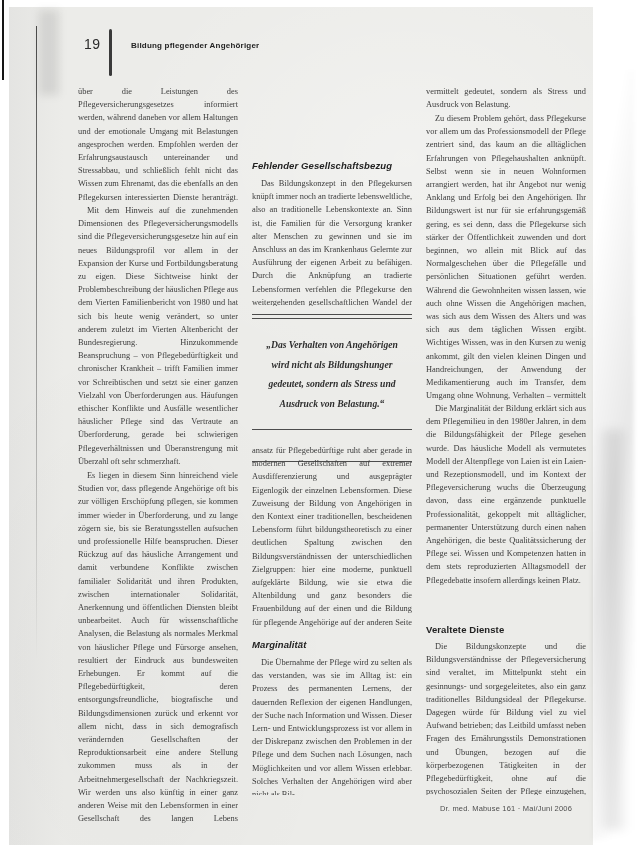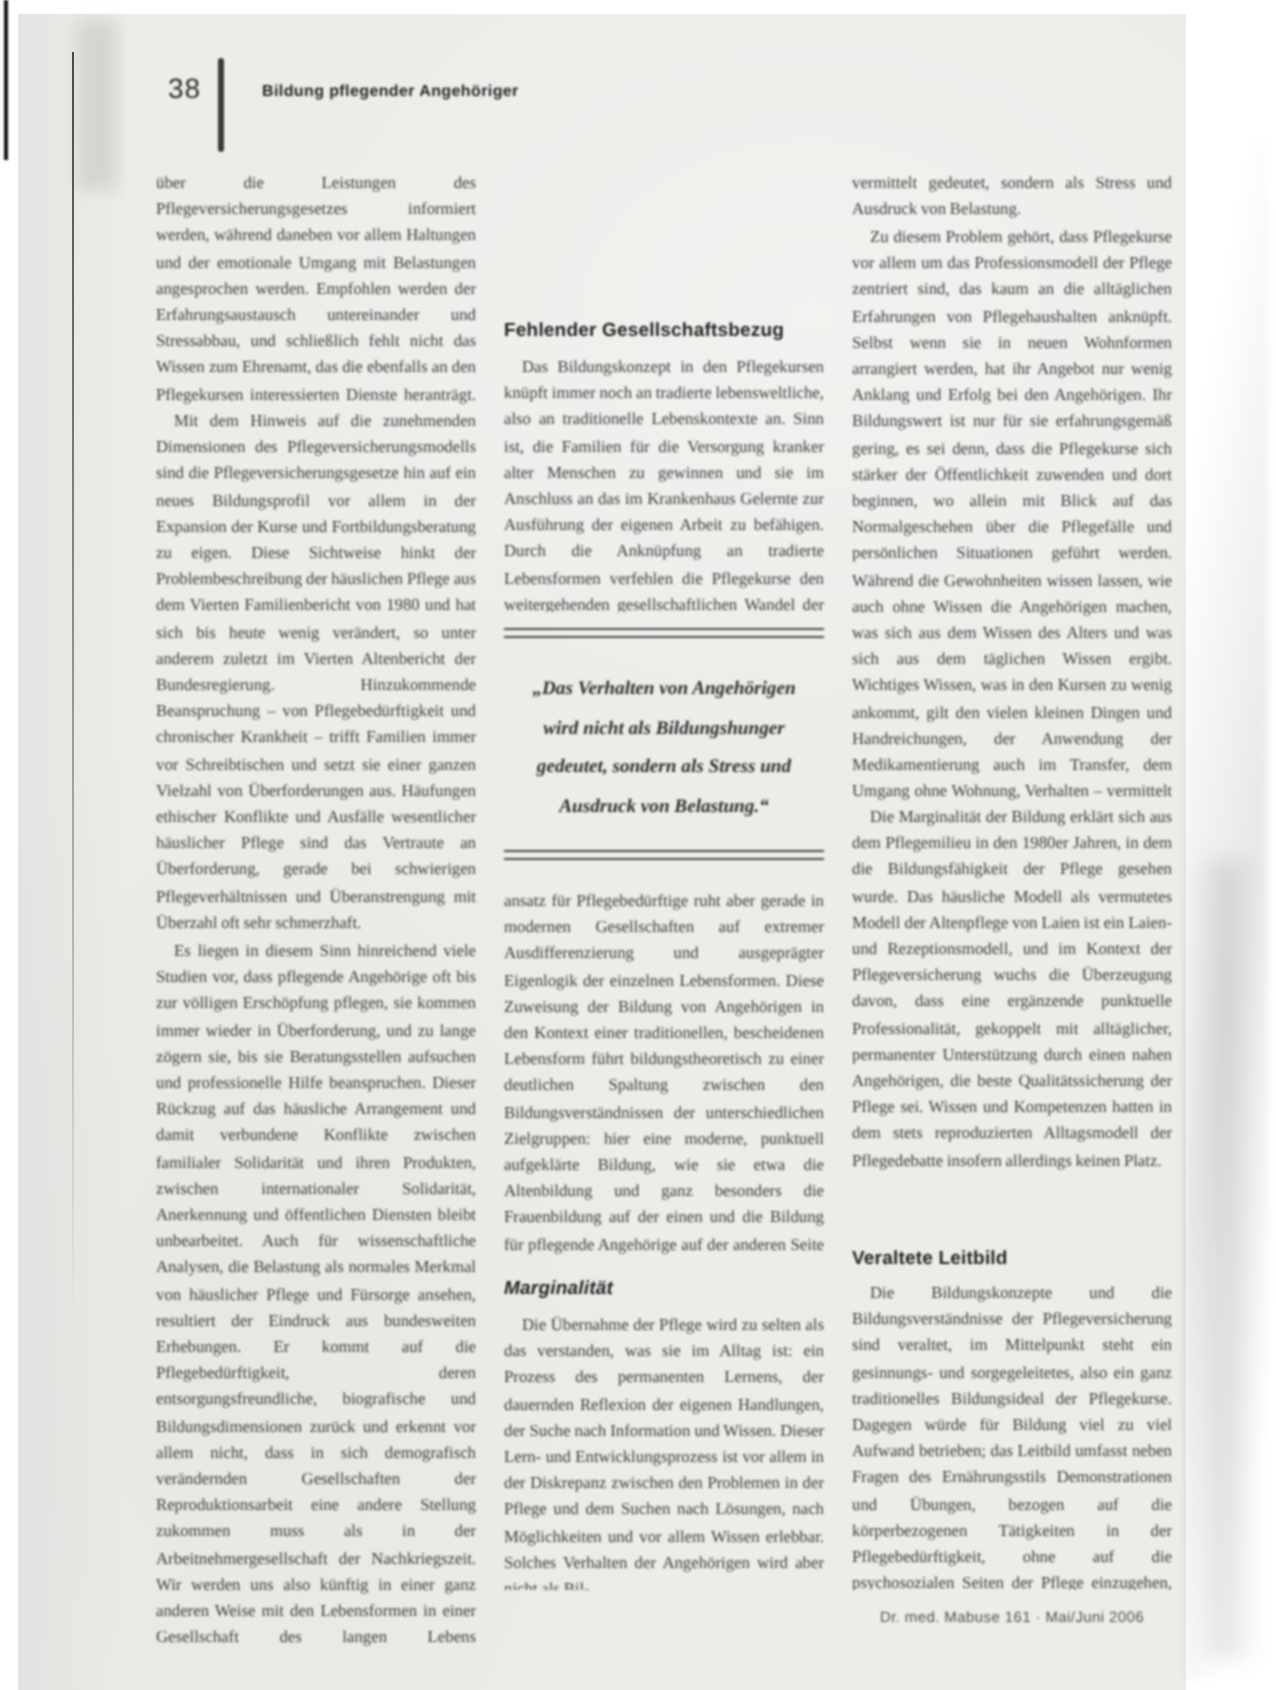--- a/index.html
+++ b/index.html
@@ -36,21 +36,21 @@
     font:8.4px/13.2px "Liberation Serif",serif;color:#3c3c3c;
     text-align:justify;word-spacing:-0.2px;hyphens:auto;-webkit-hyphens:auto;}
   .indent{text-indent:9px;}
   .heading{position:absolute;width:160px;overflow:hidden;
     font:bold 9.5px/13px "Liberation Sans",sans-serif;color:#222222;letter-spacing:0.1px;}
 
   
   .c1{left:78px;} .c2{left:252px;} .c3{left:426px;}
 
   
-  .quote-frame{position:absolute;left:252px;top:314px;width:160px;height:112px;
+  .quote-frame{position:absolute;left:252px;top:314px;width:160px;height:148px;
     border-top:1px solid #4c4c4c;border-bottom:1px solid #4c4c4c;padding:0;box-sizing:border-box;}
   .quote-inner{margin-top:3px;height:112px;border-top:1px solid #4c4c4c;border-bottom:1px solid #4c4c4c;
     box-sizing:border-box;display:flex;align-items:center;justify-content:center;padding:4px 6px;}
   .quote-text{font:bold italic 9.6px/19.5px "Liberation Serif",serif;color:#2e2e2e;text-align:center;}
 
   .journal-footer{position:absolute;left:426px;top:803px;width:160px;
     font:7.5px/11px "Liberation Sans",sans-serif;color:#4f4f4f;text-align:center;letter-spacing:0.2px;}
 </style>
 </head>
 <body>
@@ -59,43 +59,43 @@
 
   <div class="scan-page"></div>
   <div class="edge-black-line"></div>
   <div class="binding-smudge"></div>
   <div class="binding-line"></div>
   <div class="curl-shadow"></div>
   <div class="curl-shadow2"></div>
 
   <div class="text-layer">
 
-    <div class="page-number">38</div>
+    <div class="page-number">19</div>
     <div class="header-rule"></div>
     <div class="running-title">Bildung pflegender Angehöriger</div>
 
     <div class="para c1" style="top:85px;height:119px;">über die Leistungen des Pflegeversicherungsgesetzes informiert werden, während daneben vor allem Haltungen und der emotionale Umgang mit Belastungen angesprochen werden. Empfohlen werden der Erfahrungsaustausch untereinander und Stressabbau, und schließlich fehlt nicht das Wissen zum Ehrenamt, das die ebenfalls an den Pflegekursen interessierten Dienste heranträgt. Die Kurse bleiben damit eng begrenzt.</div>
     <div class="para c1 indent" style="top:204px;height:265px;">Mit dem Hinweis auf die zunehmenden Dimensionen des Pflegeversicherungsmodells sind die Pflegeversicherungsgesetze hin auf ein neues Bildungsprofil vor allem in der Expansion der Kurse und Fortbildungsberatung zu eigen. Diese Sichtweise hinkt der Problembeschreibung der häuslichen Pflege aus dem Vierten Familienbericht von 1980 und hat sich bis heute wenig verändert, so unter anderem zuletzt im Vierten Altenbericht der Bundesregierung. Hinzukommende Beanspruchung – von Pflegebedürftigkeit und chronischer Krankheit – trifft Familien immer vor Schreibtischen und setzt sie einer ganzen Vielzahl von Überforderungen aus. Häufungen ethischer Konflikte und Ausfälle wesentlicher häuslicher Pflege sind das Vertraute an Überforderung, gerade bei schwierigen Pflegeverhältnissen und Überanstrengung mit Überzahl oft sehr schmerzhaft.</div>
     <div class="para c1 indent" style="top:469px;height:359px;">Es liegen in diesem Sinn hinreichend viele Studien vor, dass pflegende Angehörige oft bis zur völligen Erschöpfung pflegen, sie kommen immer wieder in Überforderung, und zu lange zögern sie, bis sie Beratungsstellen aufsuchen und professionelle Hilfe beanspruchen. Dieser Rückzug auf das häusliche Arrangement und damit verbundene Konflikte zwischen familialer Solidarität und ihren Produkten, zwischen internationaler Solidarität, Anerkennung und öffentlichen Diensten bleibt unbearbeitet. Auch für wissenschaftliche Analysen, die Belastung als normales Merkmal von häuslicher Pflege und Fürsorge ansehen, resultiert der Eindruck aus bundesweiten Erhebungen. Er kommt auf die Pflegebedürftigkeit, deren entsorgungsfreundliche, biografische und Bildungsdimensionen zurück und erkennt vor allem nicht, dass in sich demografisch verändernden Gesellschaften der Reproduktionsarbeit eine andere Stellung zukommen muss als in der Arbeitnehmergesellschaft der Nachkriegszeit. Wir werden uns also künftig in einer ganz anderen Weise mit den Lebensformen in einer Gesellschaft des langen Lebens auseinandersetzen müssen.</div>
 
-    <div class="heading c2" style="top:159px;height:13px;">Fehlender Gesellschaftsbezug</div>
+    <div class="heading c2" style="top:159px;height:13px;font-style:italic;">Fehlender Gesellschaftsbezug</div>
     <div class="para c2 indent" style="top:177px;height:129px;">Das Bildungskonzept in den Pflegekursen knüpft immer noch an tradierte lebensweltliche, also an traditionelle Lebenskontexte an. Sinn ist, die Familien für die Versorgung kranker alter Menschen zu gewinnen und sie im Anschluss an das im Krankenhaus Gelernte zur Ausführung der eigenen Arbeit zu befähigen. Durch die Anknüpfung an tradierte Lebensformen verfehlen die Pflegekurse den weitergehenden gesellschaftlichen Wandel der häuslichen Pflege und Gesellschaft von-</div>
 
     <div class="quote-frame">
       <div class="quote-inner">
         <div class="quote-text">„Das Verhalten von Angehörigen wird nicht als Bildungshunger gedeutet, sondern als Stress und Ausdruck von Belastung.“</div>
       </div>
     </div>
 
     <div class="para c2" style="top:444px;height:185px;">ansatz für Pflegebedürftige ruht aber gerade in modernen Gesellschaften auf extremer Ausdifferenzierung und ausgeprägter Eigenlogik der einzelnen Lebensformen. Diese Zuweisung der Bildung von Angehörigen in den Kontext einer traditionellen, bescheidenen Lebensform führt bildungstheoretisch zu einer deutlichen Spaltung zwischen den Bildungsverständnissen der unterschiedlichen Zielgruppen: hier eine moderne, punktuell aufgeklärte Bildung, wie sie etwa die Altenbildung und ganz besonders die Frauenbildung auf der einen und die Bildung für pflegende Angehörige auf der anderen Seite erfahren haben.</div>
     <div class="heading c2" style="top:638px;height:13px;font-style:italic;">Marginalität</div>
     <div class="para c2 indent" style="top:656px;height:139px;">Die Übernahme der Pflege wird zu selten als das verstanden, was sie im Alltag ist: ein Prozess des permanenten Lernens, der dauernden Reflexion der eigenen Handlungen, der Suche nach Information und Wissen. Dieser Lern- und Entwicklungsprozess ist vor allem in der Diskrepanz zwischen den Problemen in der Pflege und dem Suchen nach Lösungen, nach Möglichkeiten und vor allem Wissen erlebbar. Solches Verhalten der Angehörigen wird aber nicht als Bil-</div>
 
     <div class="para c3" style="top:85px;height:27px;">vermittelt gedeutet, sondern als Stress und Ausdruck von Belastung.</div>
     <div class="para c3 indent" style="top:112px;height:290px;">Zu diesem Problem gehört, dass Pflegekurse vor allem um das Professionsmodell der Pflege zentriert sind, das kaum an die alltäglichen Erfahrungen von Pflegehaushalten anknüpft. Selbst wenn sie in neuen Wohnformen arrangiert werden, hat ihr Angebot nur wenig Anklang und Erfolg bei den Angehörigen. Ihr Bildungswert ist nur für sie erfahrungsgemäß gering, es sei denn, dass die Pflegekurse sich stärker der Öffentlichkeit zuwenden und dort beginnen, wo allein mit Blick auf das Normalgeschehen über die Pflegefälle und persönlichen Situationen geführt werden. Während die Gewohnheiten wissen lassen, wie auch ohne Wissen die Angehörigen machen, was sich aus dem Wissen des Alters und was sich aus dem täglichen Wissen ergibt. Wichtiges Wissen, was in den Kursen zu wenig ankommt, gilt den vielen kleinen Dingen und Handreichungen, der Anwendung der Medikamentierung auch im Transfer, dem Umgang ohne Wohnung, Verhalten – vermittelt werden zu müssen.</div>
     <div class="para c3 indent" style="top:402px;height:205px;">Die Marginalität der Bildung erklärt sich aus dem Pflegemilieu in den 1980er Jahren, in dem die Bildungsfähigkeit der Pflege gesehen wurde. Das häusliche Modell als vermutetes Modell der Altenpflege von Laien ist ein Laien- und Rezeptionsmodell, und im Kontext der Pflegeversicherung wuchs die Überzeugung davon, dass eine ergänzende punktuelle Professionalität, gekoppelt mit alltäglicher, permanenter Unterstützung durch einen nahen Angehörigen, die beste Qualitätssicherung der Pflege sei. Wissen und Kompetenzen hatten in dem stets reproduzierten Alltagsmodell der Pflegedebatte insofern allerdings keinen Platz.</div>
-    <div class="heading c3" style="top:623px;height:13px;">Veraltete Leitbild</div>
+    <div class="heading c3" style="top:623px;height:13px;">Veraltete Dienste</div>
     <div class="para c3 indent" style="top:640px;height:155px;">Die Bildungskonzepte und die Bildungsverständnisse der Pflegeversicherung sind veraltet, im Mittelpunkt steht ein gesinnungs- und sorgegeleitetes, also ein ganz traditionelles Bildungsideal der Pflegekurse. Dagegen würde für Bildung viel zu viel Aufwand betrieben; das Leitbild umfasst neben Fragen des Ernährungsstils Demonstrationen und Übungen, bezogen auf die körperbezogenen Tätigkeiten in der Pflegebedürftigkeit, ohne auf die psychosozialen Seiten der Pflege einzugehen, und dies schon lange.</div>
 
     <div class="journal-footer">Dr. med. Mabuse 161 · Mai/Juni 2006</div>
 
   </div>
 </div>
 
 </body></html>

